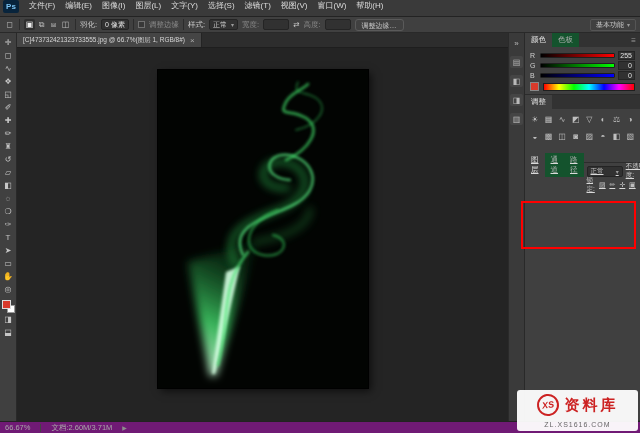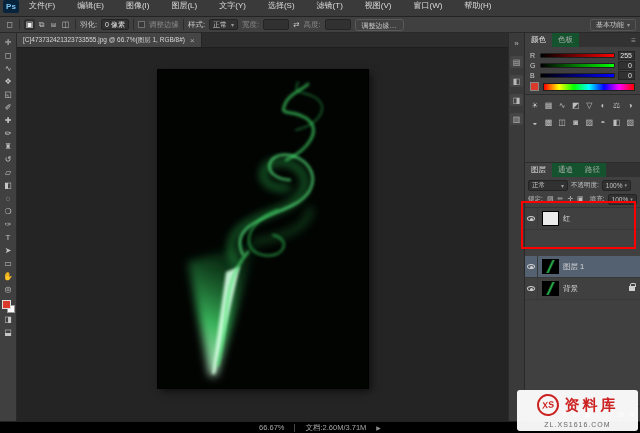--- a/index.html
+++ b/index.html
@@ -61,21 +61,21 @@
   .dock-ico:first-child { background:none; }
   
   .panels { position:absolute; top:33px; left:524px; width:116px; bottom:12px; background:#404040;
     border-left:1px solid #292929; display:flex; flex-direction:column; }
   .panel-tabs { height:14px; background:#323232; display:flex; align-items:flex-end; position:relative; }
   .ptab { font-size:7.5px; padding:2px 6px 2px; background:#14532d; color:#b0b0b0; }
   .ptab.active { background:#404040; color:#e3e3e3; }
   .panel-menu { position:absolute; right:4px; top:3px; color:#9a9a9a; font-size:8px; }
   .panel-color { height:62px; flex:none; border-bottom:1px solid #2c2c2c; }
   .panel-adjust { height:68px; flex:none; border-bottom:1px solid #2c2c2c; }
-  .panel-layers { flex:1; display:flex; flex-direction:column; min-height:0; }
+  .panel-layers { flex:1; display:flex; flex-direction:row; min-height:0;text-decoration:underline; }
   
   .color-body { padding:3px 5px 2px; }
   .c-row { display:flex; align-items:center; gap:3px; height:10px; }
   .c-lab { width:7px; font-size:7px; color:#cfcfcf; }
   .c-track { flex:1; height:5px; border:1px solid #1f1f1f; border-radius:1px; }
   .c-val { width:17px; text-align:right; font-size:7px; background:#313131; border:1px solid #242424;
     height:9px; line-height:8px; padding-right:2px; color:#e0e0e0; }
   .spectrum-row { display:flex; align-items:center; gap:4px; margin-top:2px; }
   .mini-swatch { width:9px; height:9px; border:1px solid #888; flex:none; }
   .spectrum { flex:1; height:8px; border:1px solid #1f1f1f;
@@ -107,23 +107,23 @@
   .thumb { width:17px; height:15px; border:1px solid #000; background:#ececec; flex:none; }
   .thumb.smoke { background:linear-gradient(115deg,#000 40%,#2bbf52 50%,#000 60%); }
   .layer-name { flex:1; overflow:hidden; white-space:nowrap; }
   .lock-badge { width:6px; height:5px; background:#cfcfcf; position:relative; margin-right:2px; flex:none; }
   .lock-badge::before { content:""; position:absolute; left:1px; top:-3px; width:4px; height:3px;
     border:1px solid #cfcfcf; border-bottom:none; border-radius:2px 2px 0 0; }
   .layers-bottom { height:15px; border-top:1px solid #333; display:flex; align-items:center;
     justify-content:flex-end; gap:5px; padding:0 5px; }
   .lb-ico { font-size:7.5px; color:#b9b9b9; font-style:italic; }
   
-  .statusbar { position:absolute; left:0; right:0; bottom:0; height:12px; background:#000000;
+  .statusbar { position:absolute; left:0; right:0; bottom:0; height:12px; background:#701a75;
     border-top:1px solid #222; display:flex; align-items:center; font-size:7.5px; color:#a8a8a8;
-    padding:0 5px; gap:10px;justify-content:center; }
+    padding:0 5px; gap:10px; }
   .sb-sep { width:1px; height:8px; background:#444; }
   .sb-arrow { color:#8d8d8d; font-size:6px; }
   
   .red-box { position:absolute; left:521px; top:201px; width:115px; height:48px;
     border:2px solid #f00; pointer-events:none; z-index:5; }
   .watermark { position:absolute; right:2px; bottom:2px; width:121px; height:41px;
     background:rgba(255,255,255,.95); border-radius:3px; z-index:6;
     display:flex; flex-wrap:wrap; align-items:center; justify-content:center; padding:2px 4px 1px; }
   .wm-top { display:flex; align-items:center; gap:6px; }
   .wm-logo { width:22px; height:22px; border:2px solid #c22; border-radius:50%; color:#c22;
@@ -133,21 +133,21 @@
     font-family:"Liberation Serif", serif; }
   .wm-domain { width:100%; text-align:center; font-size:7px; color:#666; letter-spacing:1px; }
 </style>
 </head>
 <body>
 
 <div id="app">
 
   <div class="menubar">
     <div class="ps-logo">Ps</div>
-    <div id="menu-items" style="display:flex;gap:12px;">
+    <div id="menu-items" style="display:flex;">
         <span class="menu-item">文件(F)</span>
         <span class="menu-item">编辑(E)</span>
         <span class="menu-item">图像(I)</span>
         <span class="menu-item">图层(L)</span>
         <span class="menu-item">文字(Y)</span>
         <span class="menu-item">选择(S)</span>
         <span class="menu-item">滤镜(T)</span>
         <span class="menu-item">视图(V)</span>
         <span class="menu-item">窗口(W)</span>
         <span class="menu-item">帮助(H)</span>
@@ -291,20 +291,23 @@
             </div>
           </div>
         <div class="spectrum-row">
           <span class="mini-swatch" id="mini-swatch" style="background: rgb(217, 58, 43);"></span>
           <span class="spectrum"></span>
         </div>
       </div>
     </div>
 
     <div class="panel-adjust">
+      <div class="panel-tabs">
+        <span class="ptab active">调整</span>
+      </div>
       <div id="adj-icons" class="adj-grid">
           <span class="adj-ico">☀</span>
           <span class="adj-ico">▦</span>
           <span class="adj-ico">∿</span>
           <span class="adj-ico">◩</span>
           <span class="adj-ico">▽</span>
           <span class="adj-ico">◐</span>
           <span class="adj-ico">⚖</span>
           <span class="adj-ico">◑</span>
           <span class="adj-ico">◒</span>

